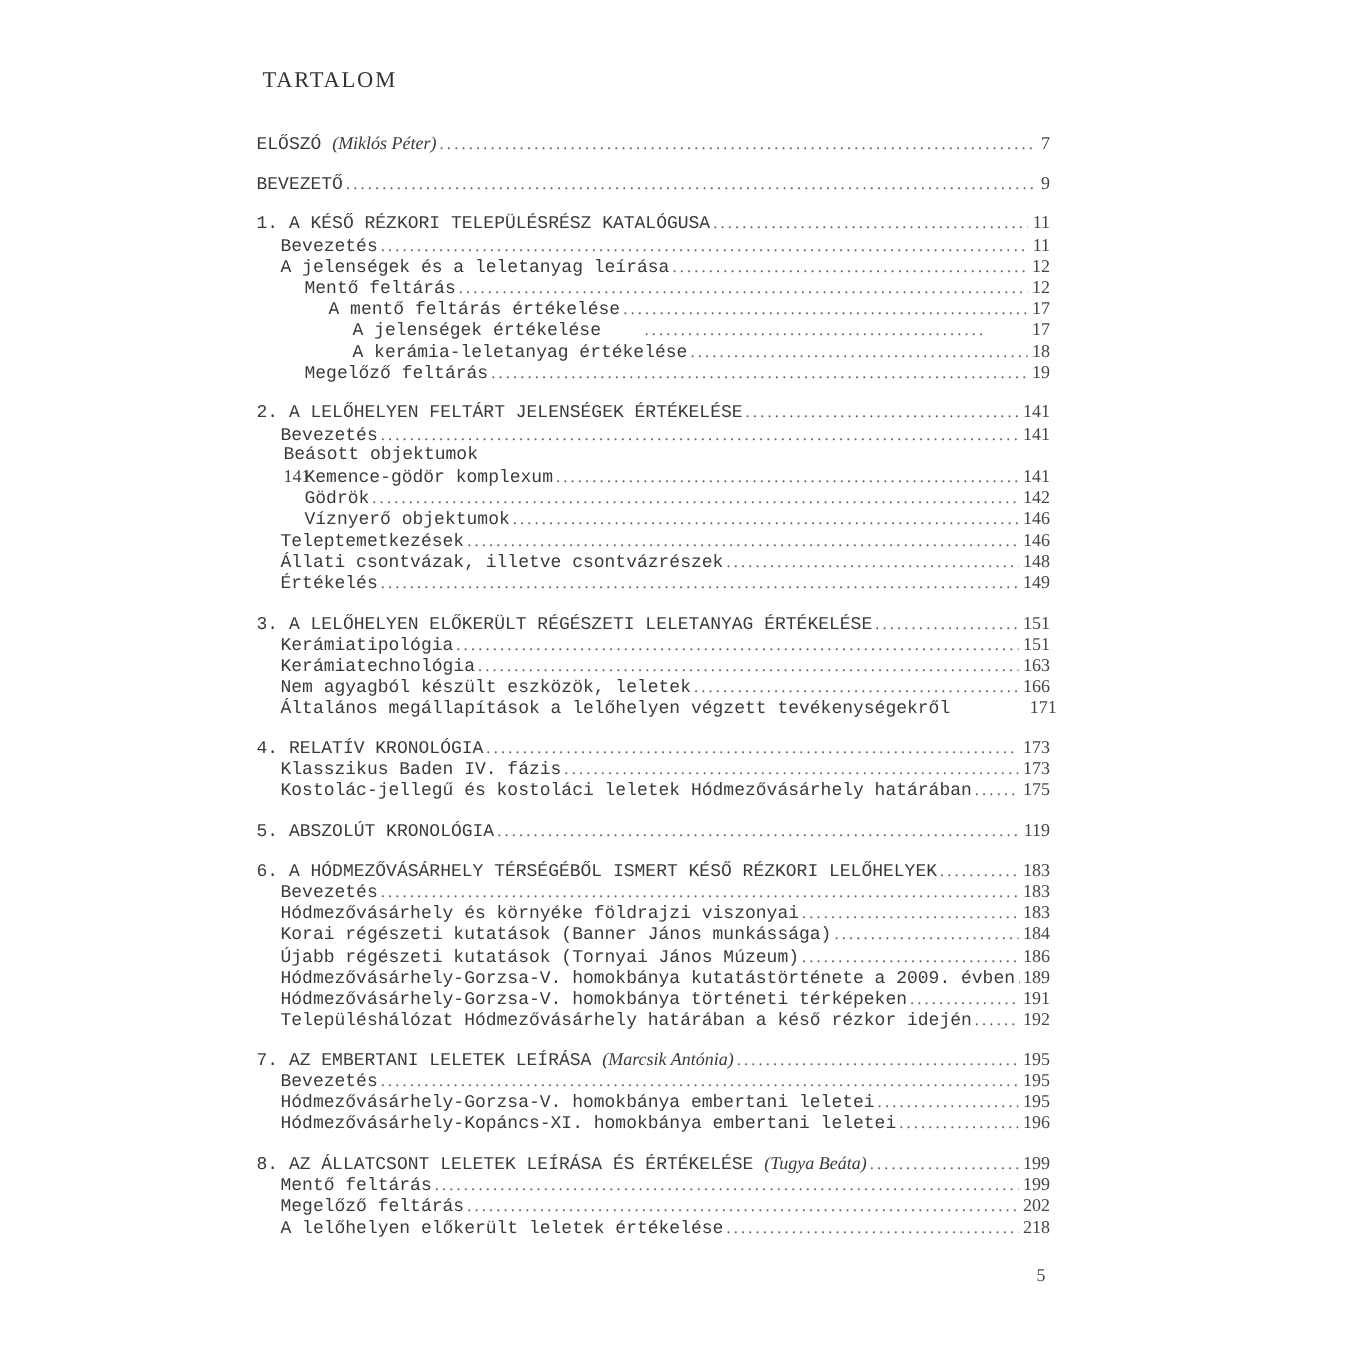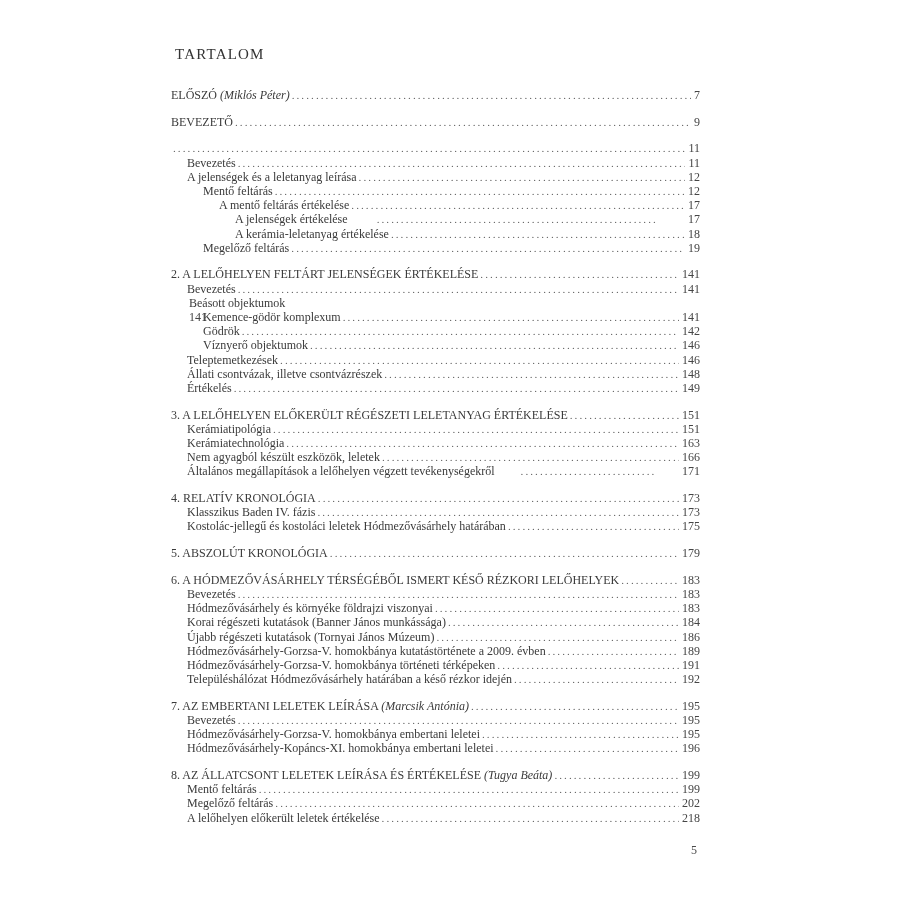--- a/index.html
+++ b/index.html
@@ -35,20 +35,21 @@
     line-height: 14.2px;
     height: 14.2px;
     white-space: nowrap;
   }
   .toc-row.gap {
     margin-top: 12.5px;
   }
   .toc-row .entry-text {
     white-space: pre;
     color: #3a3a3a;
+    font-family: Liberation Mono, monospace;
   }
   .toc-row .entry-author {
     font-style: italic;
     white-space: pre;
     color: #3a3a3a;
   }
   .toc-row .leader {
     flex: 1 1 auto;
     overflow: hidden;
     white-space: nowrap;
@@ -87,20 +88,21 @@
     <span class="leader">....................................................................................................................................................................................................................................................................</span>
     <span class="entry-page">7</span>
   </div>
       <div class="toc-row gap" style="padding-left: 0px;">
     <span class="entry-text">BEVEZETŐ</span>
 
     <span class="leader">....................................................................................................................................................................................................................................................................</span>
     <span class="entry-page">9</span>
   </div>
       <div class="toc-row gap" style="padding-left: 0px;">
+    <span class="entry-text">1. A KÉSŐ RÉZKORI TELEPÜLÉSRÉSZ KATALÓGUSA</span>
 
     <span class="leader">....................................................................................................................................................................................................................................................................</span>
     <span class="entry-page">11</span>
   </div>
       <div class="toc-row" style="padding-left: 16px;">
     <span class="entry-text">Bevezetés</span>
 
     <span class="leader">....................................................................................................................................................................................................................................................................</span>
     <span class="entry-page">11</span>
   </div>
@@ -239,21 +241,21 @@
       <div class="toc-row" style="padding-left: 16px;">
     <span class="entry-text">Kostolác-jellegű és kostoláci leletek Hódmezővásárhely határában</span>
 
     <span class="leader">....................................................................................................................................................................................................................................................................</span>
     <span class="entry-page">175</span>
   </div>
       <div class="toc-row gap" style="padding-left: 0px;">
     <span class="entry-text">5. ABSZOLÚT KRONOLÓGIA</span>
 
     <span class="leader">....................................................................................................................................................................................................................................................................</span>
-    <span class="entry-page">179</span>
+    <span class="entry-page">119</span>
   </div>
       <div class="toc-row gap" style="padding-left: 0px;">
     <span class="entry-text">6. A HÓDMEZŐVÁSÁRHELY TÉRSÉGÉBŐL ISMERT KÉSŐ RÉZKORI LELŐHELYEK</span>
 
     <span class="leader">....................................................................................................................................................................................................................................................................</span>
     <span class="entry-page">183</span>
   </div>
       <div class="toc-row" style="padding-left: 16px;">
     <span class="entry-text">Bevezetés</span>
 

